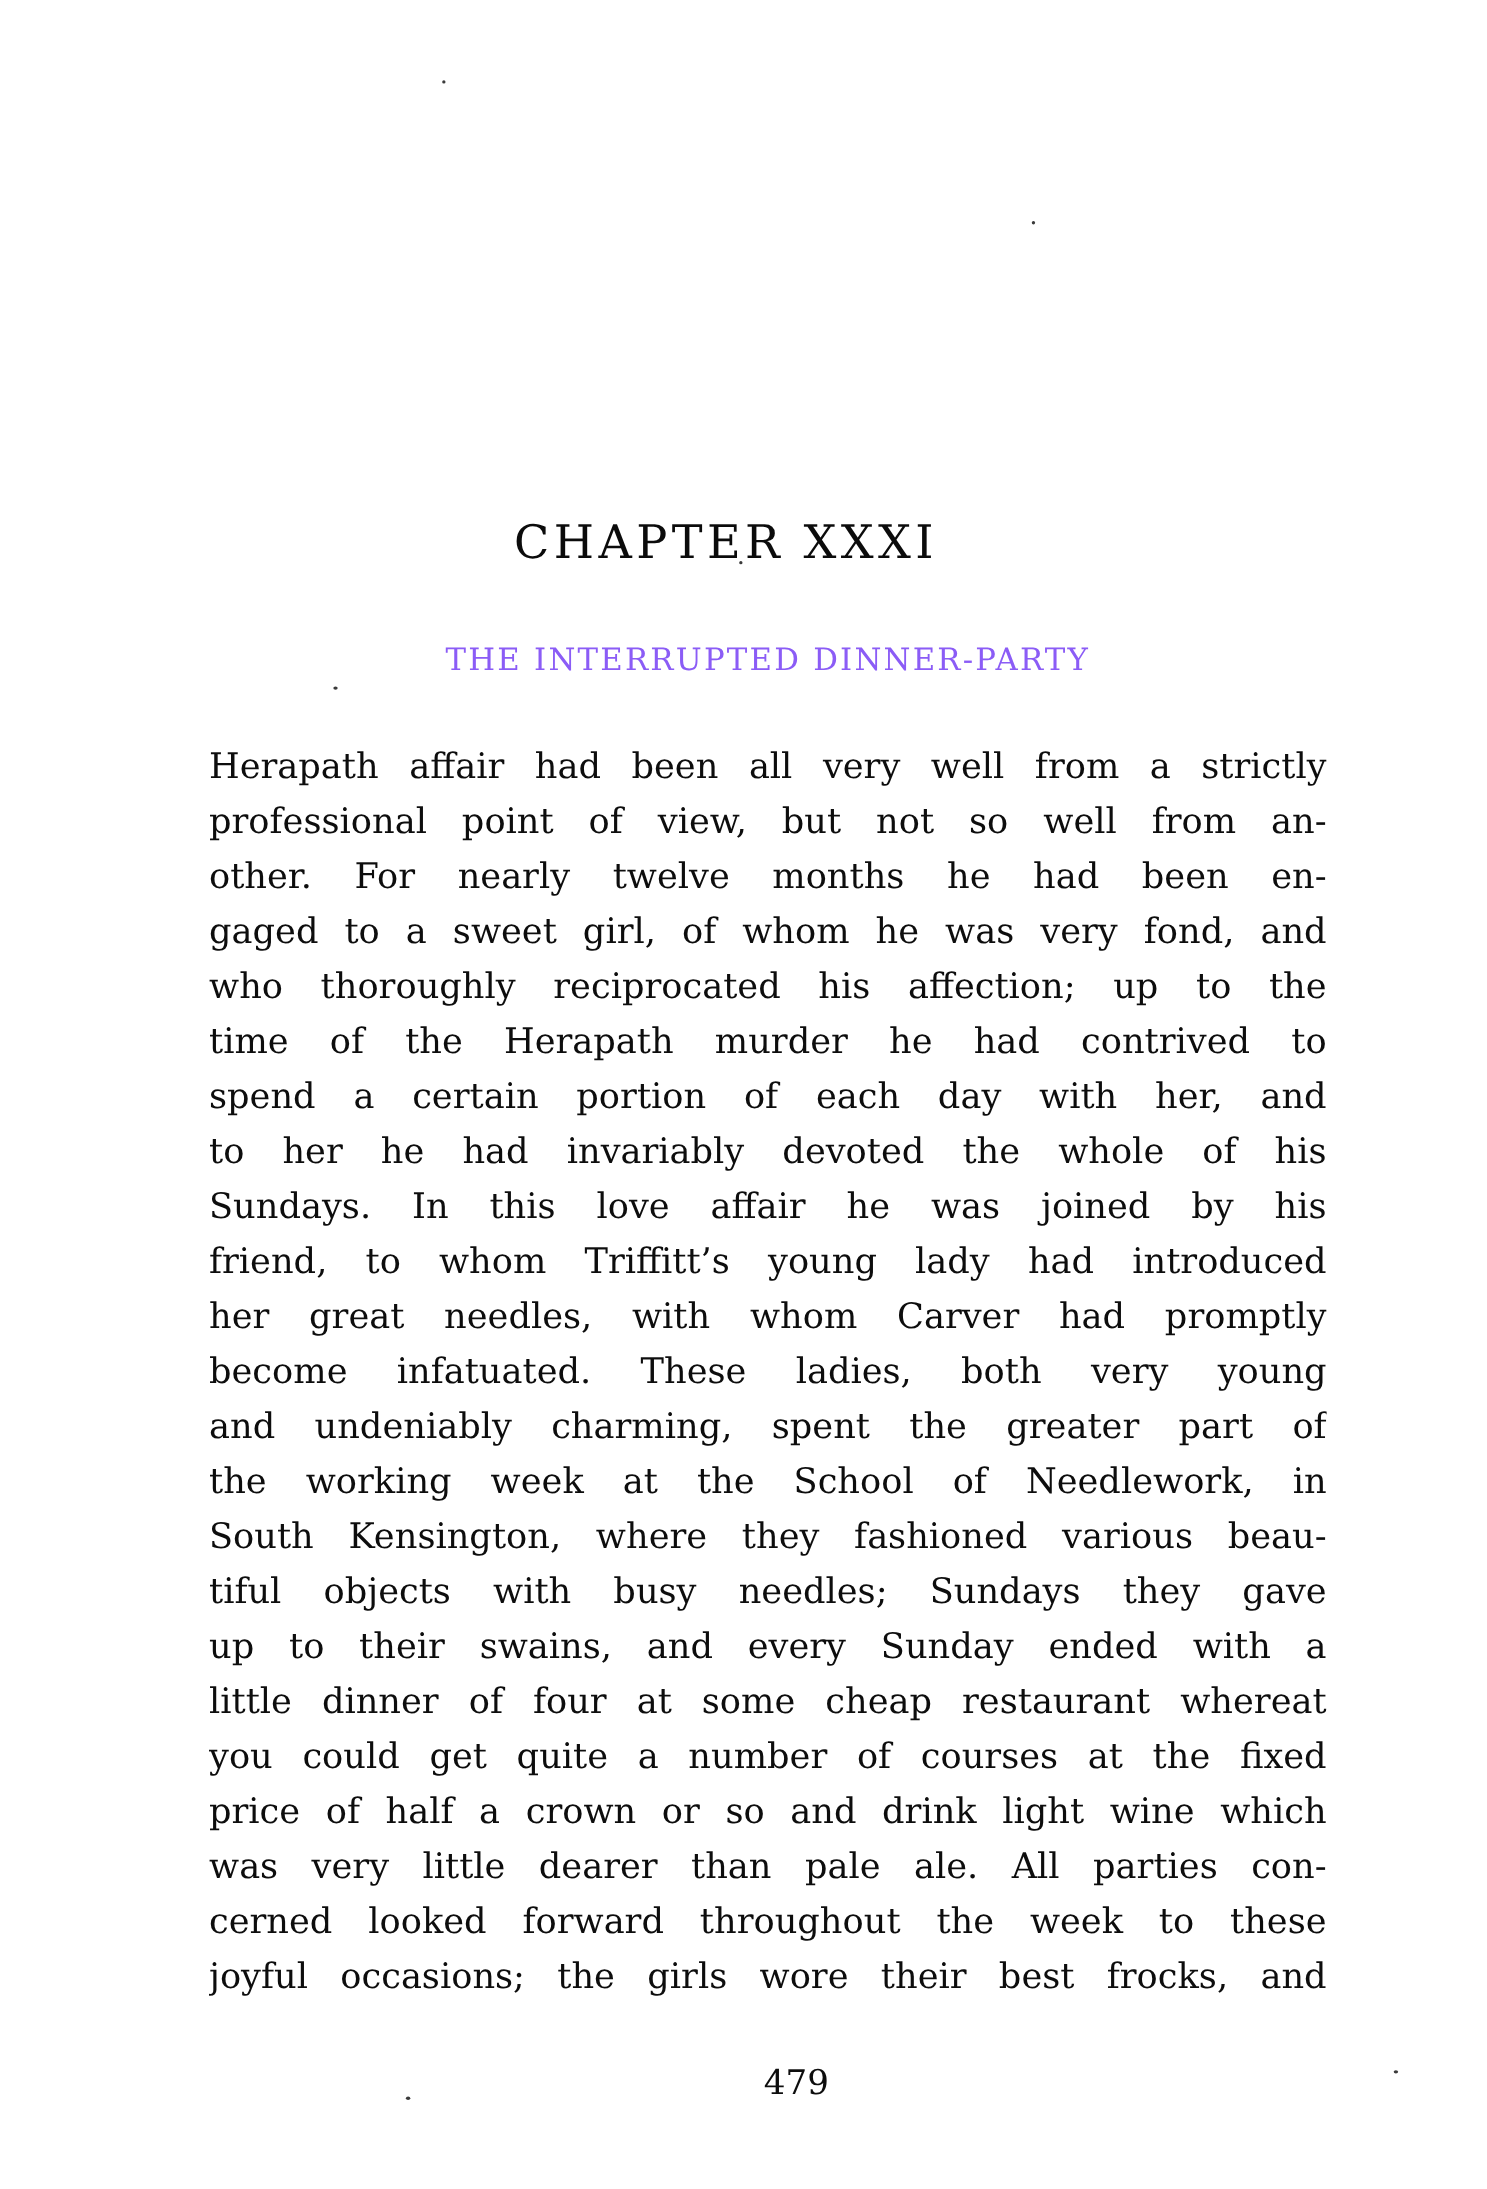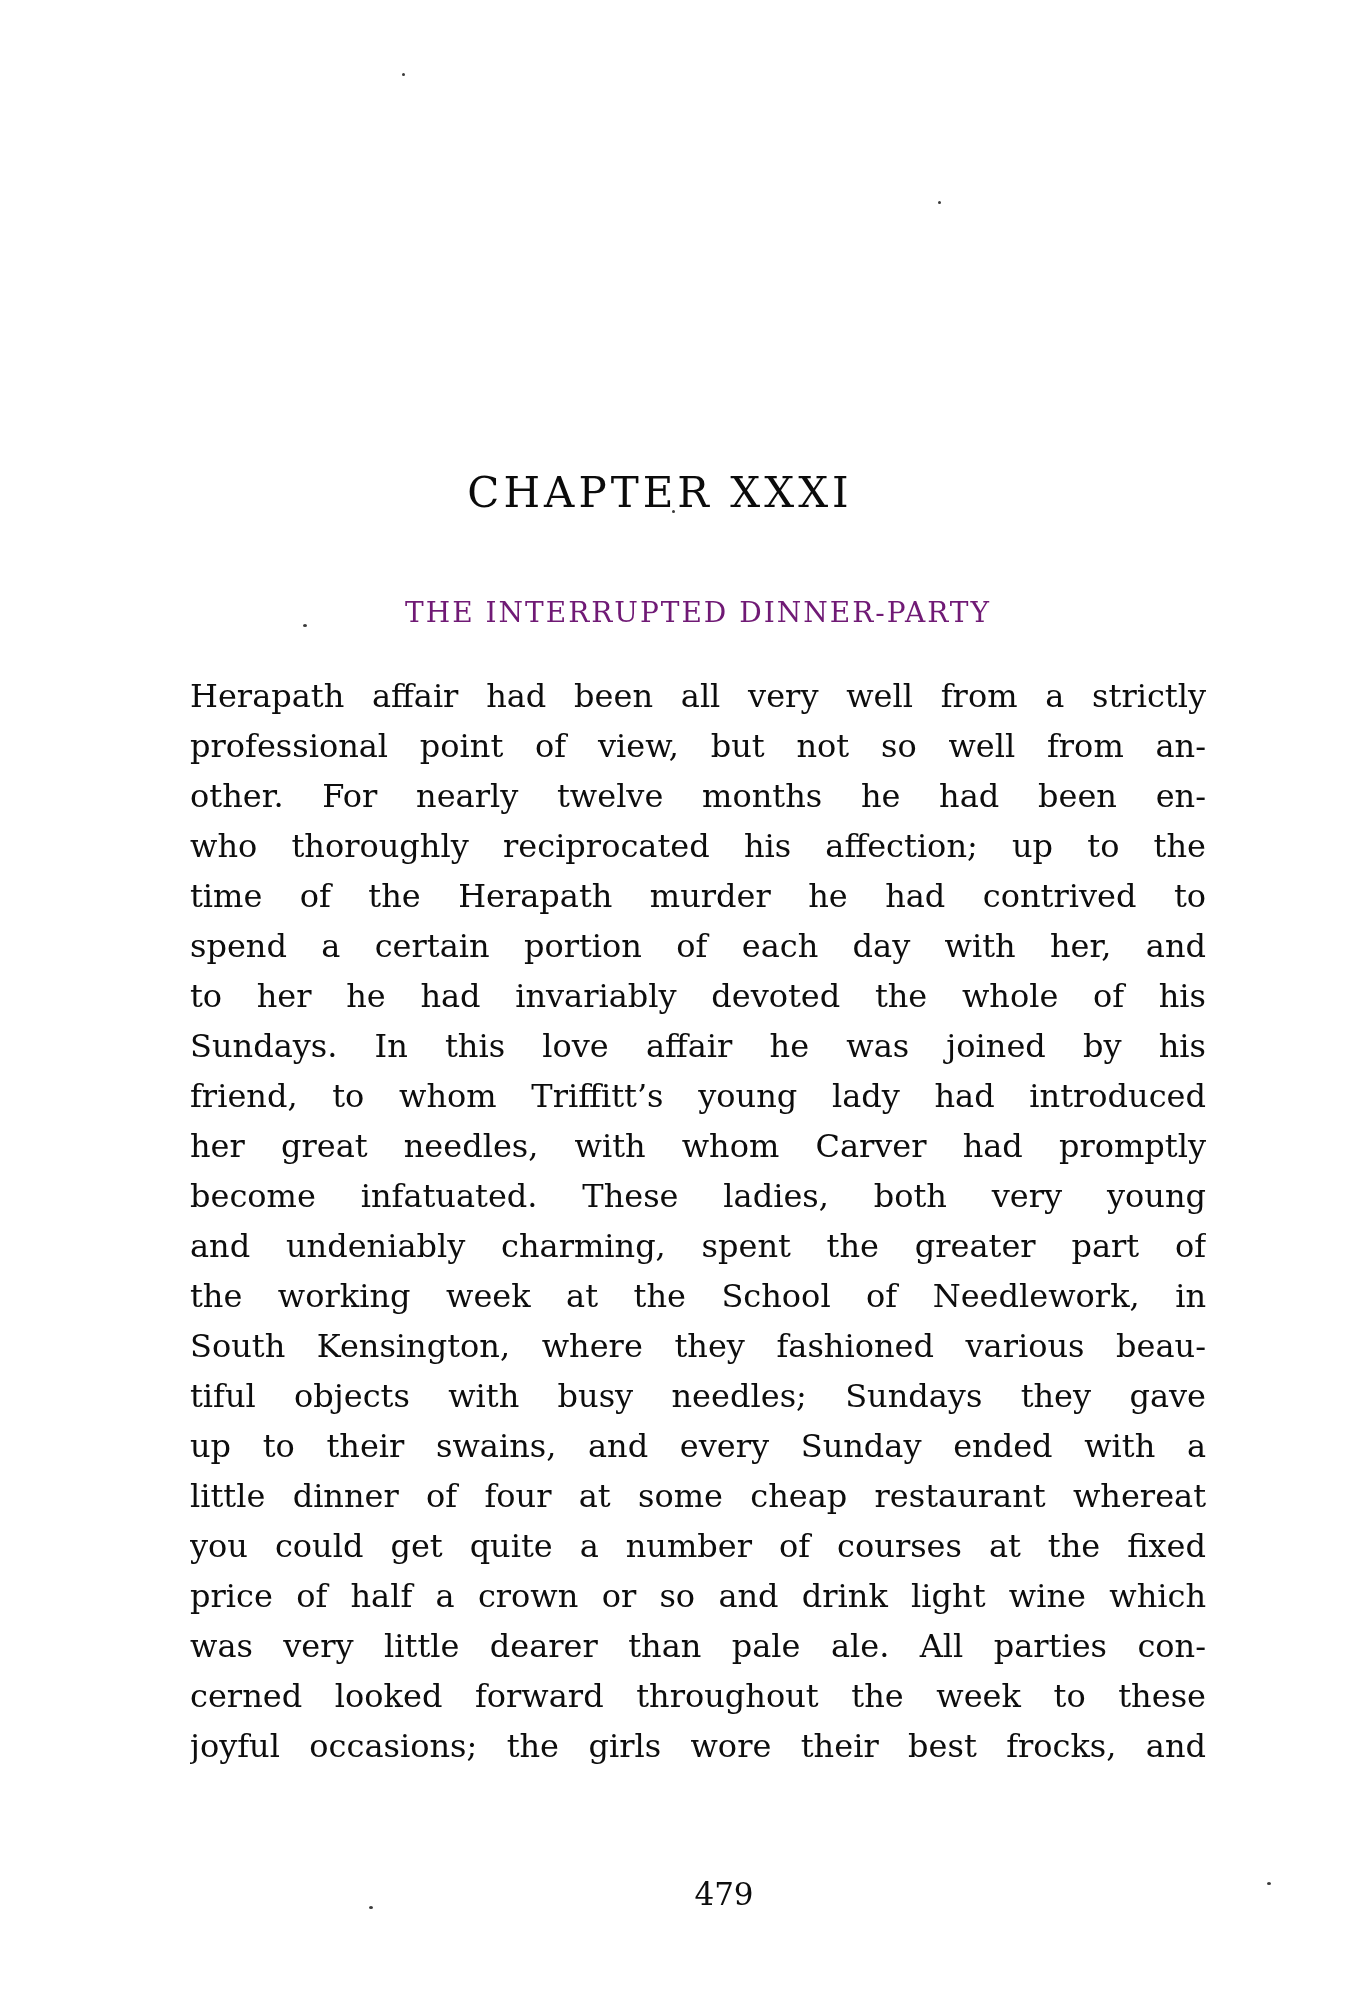--- a/index.html
+++ b/index.html
@@ -25,30 +25,30 @@
     text-align: center;
     transform: translateX(-38px);
     font-size: 42px;
     font-weight: normal;
     letter-spacing: 4px;
     white-space: nowrap;
     color: #0b0b0b;
   }
   .chapter-subtitle {
     position: absolute;
-    top: 596px;
+    top: 583px;
     left: 190px;
     width: 1016px;
     margin: 0;
     text-align: center;
     font-size: 28px;
     font-weight: normal;
     letter-spacing: 2px;
     white-space: nowrap;
-    color: #701a75;
+    color: #8b5cf6;
   }
   .body-text {
     position: absolute;
     top: 671px;
     left: 190px;
     width: 1016px;
     font-size: 32px;
     line-height: 50px;
     color: #0d0d0d;
   }
@@ -91,20 +91,21 @@
 <div class="page">
 
   <h1 class="chapter-title">CHAPTER XXXI</h1>
 
   <h2 class="chapter-subtitle">THE INTERRUPTED DINNER-PARTY</h2>
 
   <div class="body-text">
     <div class="body-line">Herapath affair had been all very well from a strictly</div>
     <div class="body-line">professional point of view, but not so well from an-</div>
     <div class="body-line">other. For nearly twelve months he had been en-</div>
+    <div class="body-line">gaged to a sweet girl, of whom he was very fond, and</div>
     <div class="body-line">who thoroughly reciprocated his affection; up to the</div>
     <div class="body-line">time of the Herapath murder he had contrived to</div>
     <div class="body-line">spend a certain portion of each day with her, and</div>
     <div class="body-line">to her he had invariably devoted the whole of his</div>
     <div class="body-line">Sundays. In this love affair he was joined by his</div>
     <div class="body-line">friend, to whom Triffitt’s young lady had introduced</div>
     <div class="body-line">her great needles, with whom Carver had promptly</div>
     <div class="body-line">become infatuated. These ladies, both very young</div>
     <div class="body-line">and undeniably charming, spent the greater part of</div>
     <div class="body-line">the working week at the School of Needlework, in</div>

